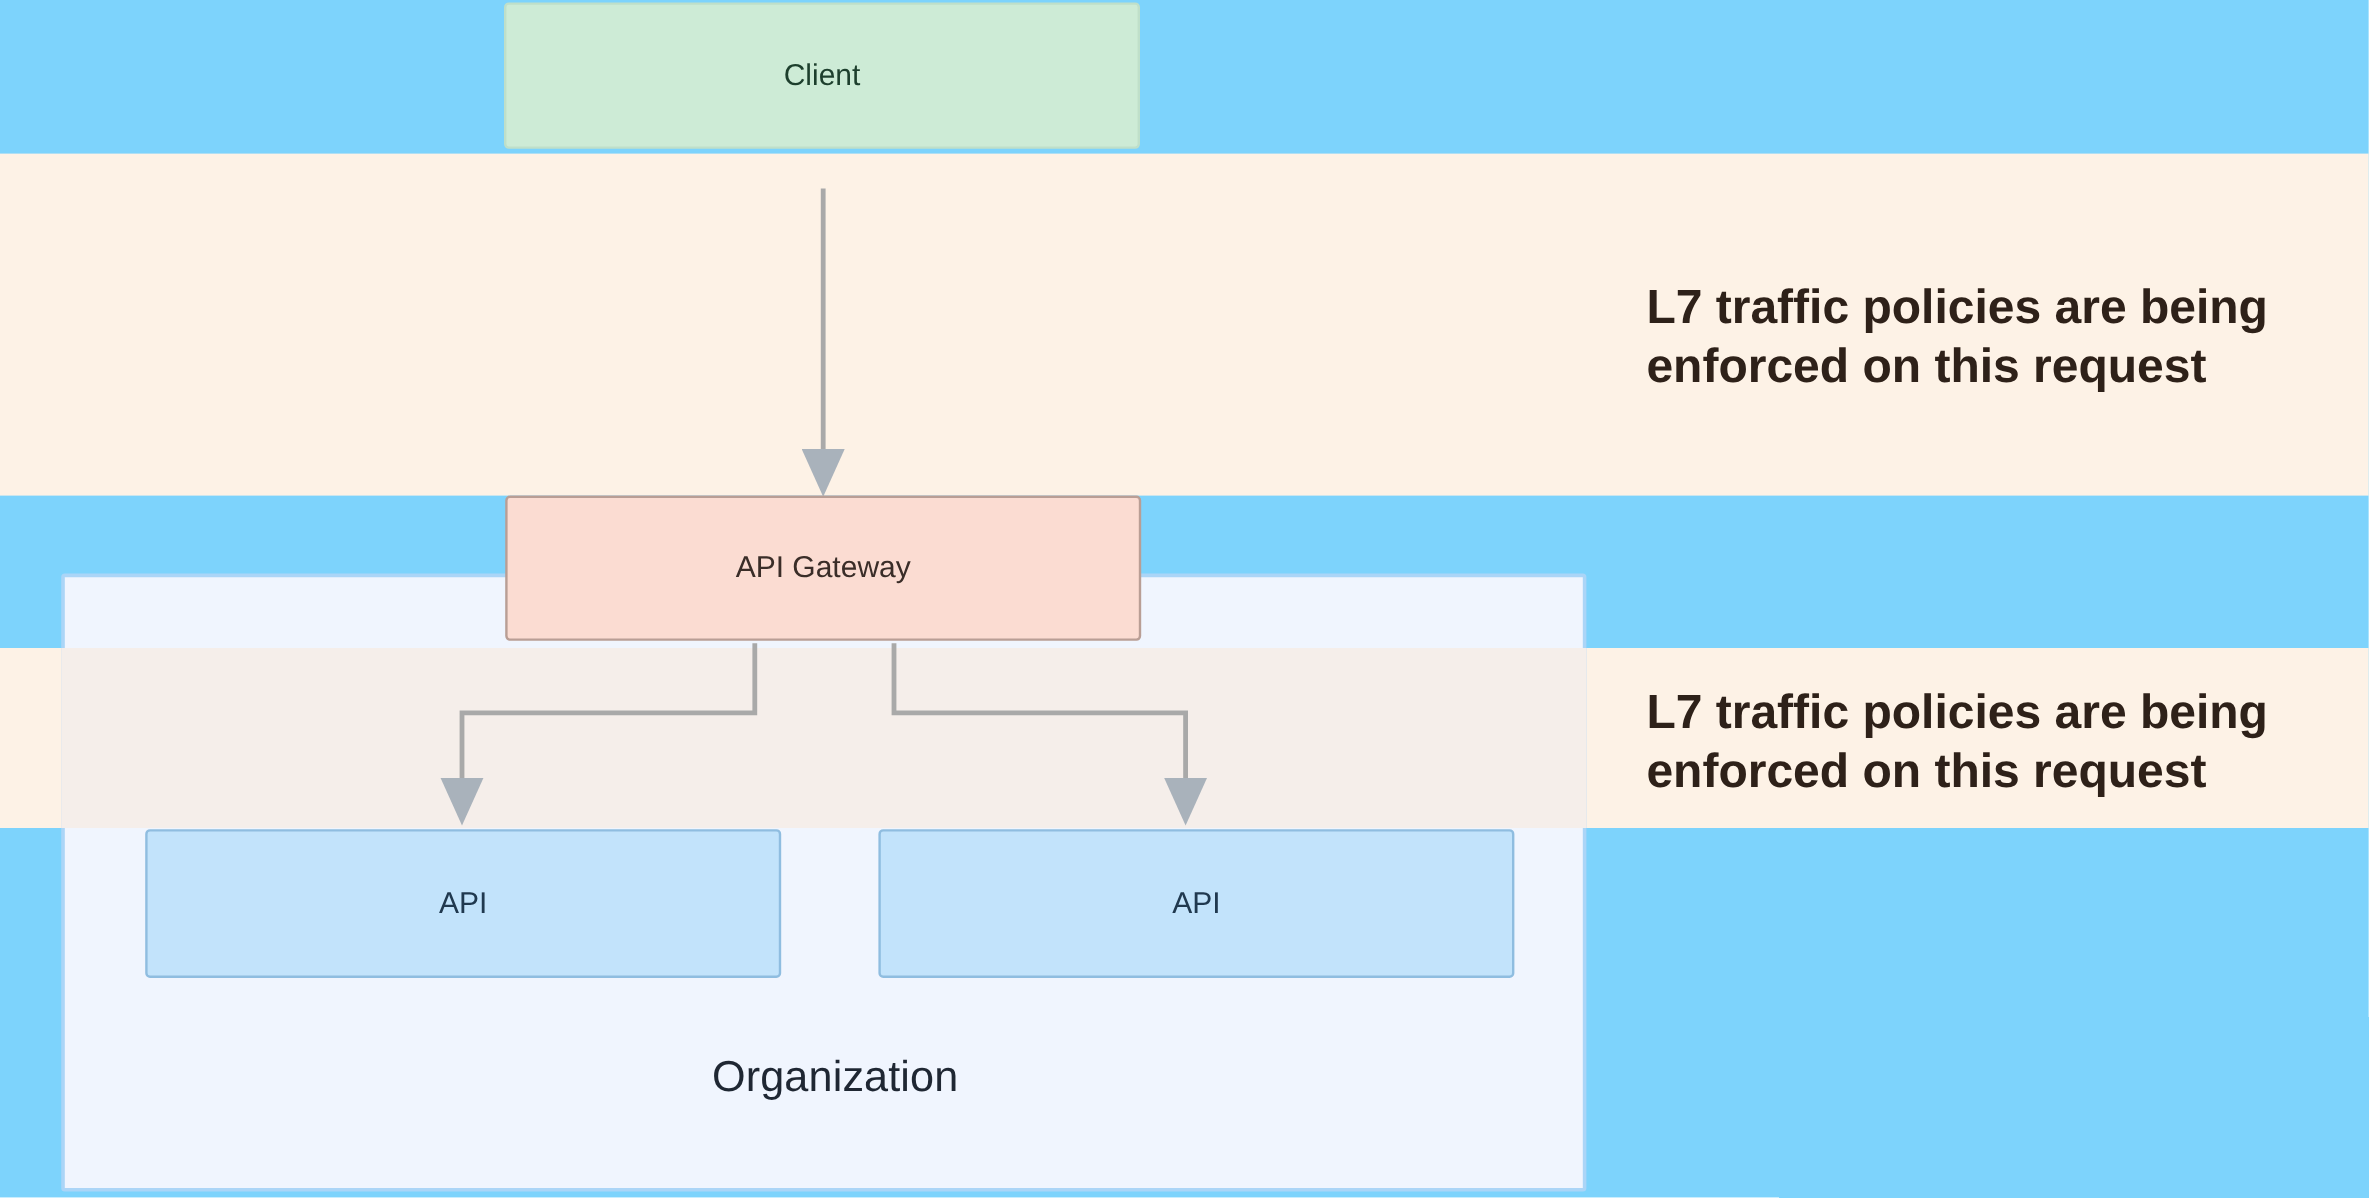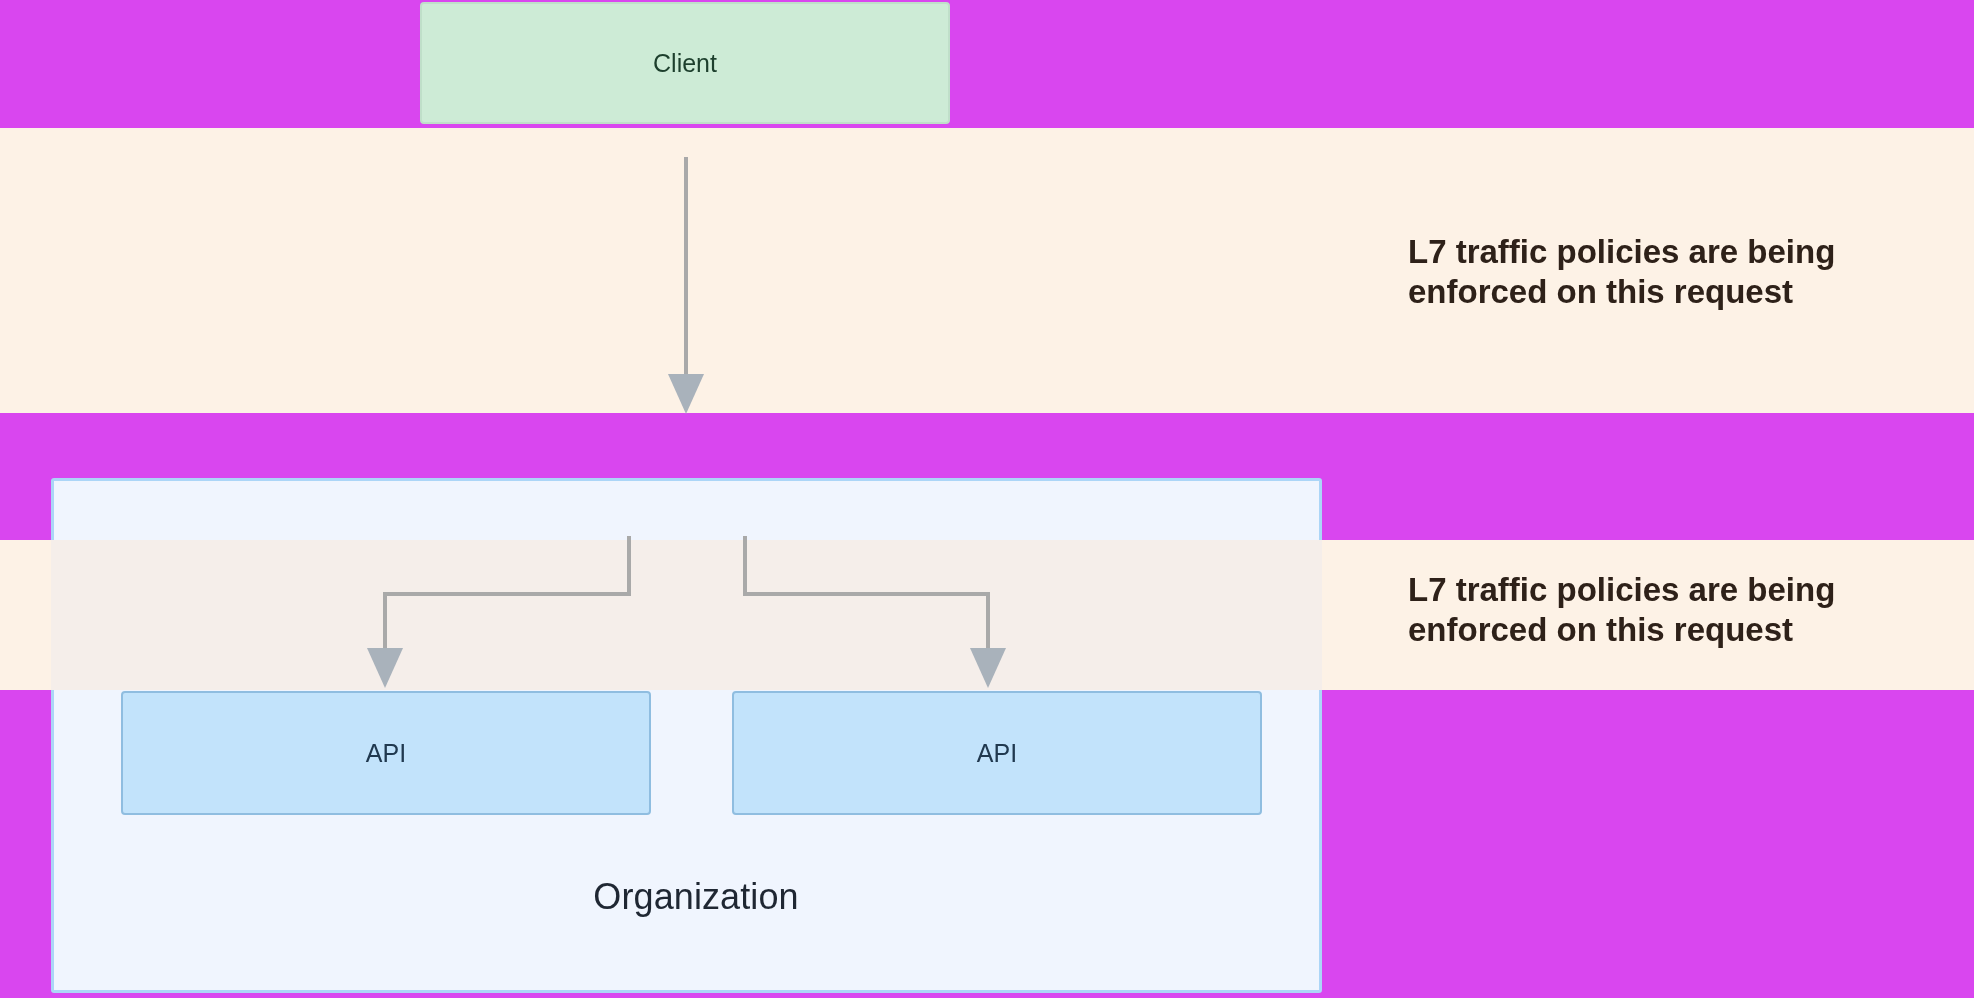--- a/index.html
+++ b/index.html
@@ -10,21 +10,21 @@
     height: 998px;
     background: #ffffff;
     font-family: "Liberation Sans", sans-serif;
     overflow: hidden;
   }
 
   #canvas {
     position: relative;
     width: 1974px;
     height: 998px;
-    background: #d946ef;
+    background: #7dd3fc;
   }
 
   
   .band {
     position: absolute;
     left: 0;
     width: 1974px;
     background: #fdf2e6;
     z-index: 1;
   }
@@ -128,26 +128,25 @@
     height: 998px;
     z-index: 4;
     pointer-events: none;
   }
 
   
   .annotation {
     position: absolute;
     left: 1372px;
     width: 560px;
-    font-size: 33px;
+    font-size: 40px;
     font-weight: bold;
     line-height: 1.22;
     color: #2e2119;
     z-index: 7;
-    margin-left: 36px;
   }
   #annotation-top    { top: 232px; }
   #annotation-bottom { top: 570px; }
 </style>
 </head>
 <body>
 
 <div id="canvas">
 
   <div class="band" id="band-top"></div>
@@ -173,20 +172,23 @@
 
     <g>
       <path d="M745,536 L745,594 L988,594 L988,652" fill="none" stroke="#a9a9a9" stroke-width="4" stroke-linejoin="miter" marker-end="url(#arrowhead)"></path>
     </g>
   </svg>
 
   <div class="node" id="node-client">
     <span>Client</span>
   </div>
 
+  <div class="node" id="node-api-gateway">
+    <span>API Gateway</span>
+  </div>
 
   <div class="node" id="node-api-left">
     <span>API</span>
   </div>
 
   <div class="node" id="node-api-right">
     <span>API</span>
   </div>
 
   <div id="organization-label">Organization</div>

